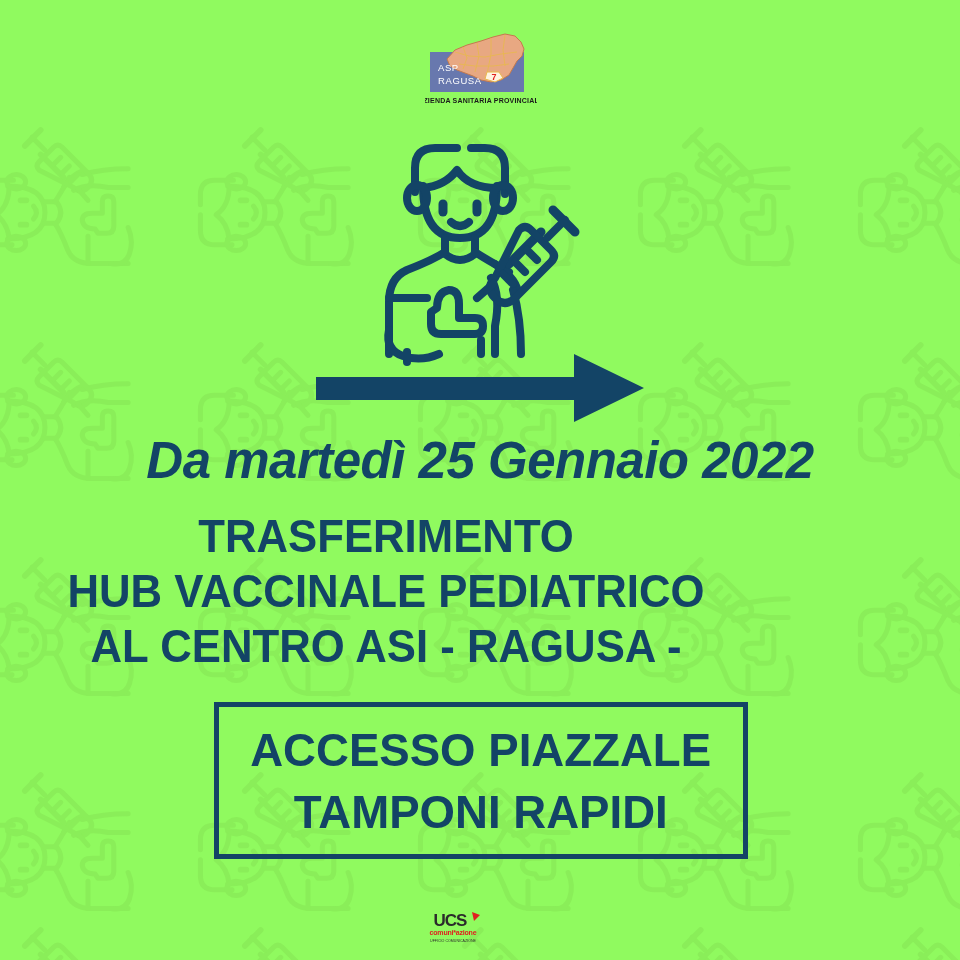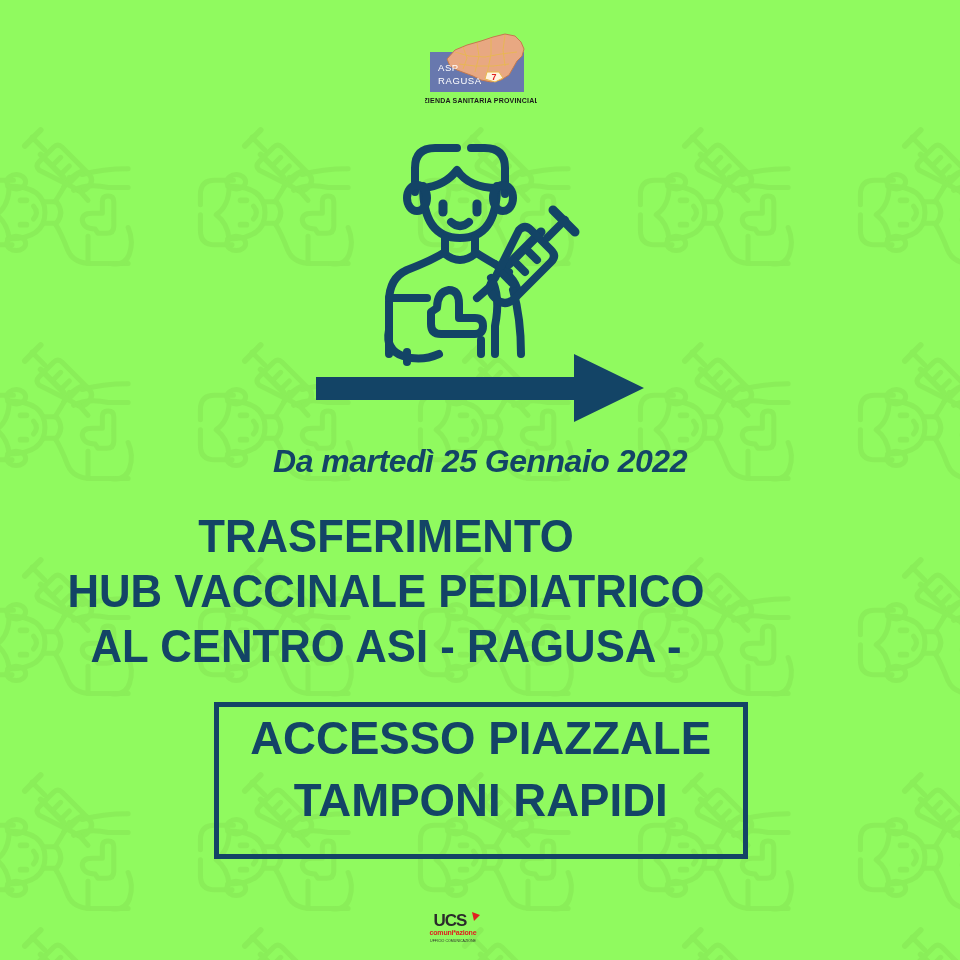--- a/index.html
+++ b/index.html
@@ -80,21 +80,21 @@
 
   
   #date-line {
     position: absolute;
     left: 0;
     top: 432px;
     width: 960px;
     text-align: center;
     font-style: italic;
     font-weight: 600;
-    font-size: 32px;
+    font-size: 51px;
     line-height: 58px;
     letter-spacing: -0.5px;
     color: #134466;
     white-space: nowrap;
   }
 
   
   #headline {
     position: absolute;
     left: 0;
@@ -120,21 +120,21 @@
   #callout-box {
     position: absolute;
     left: 214px;
     top: 702px;
     width: 534px;
     height: 157px;
     border: 5px solid #134466;
     display: flex;
     flex-direction: column;
     align-items: center;
-    justify-content: flex-start;
+    justify-content: center;
   }
   #callout-box .cb-line {
     display: block;
     white-space: nowrap;
     color: #134466;
     font-weight: 700;
     font-size: 47px;
     line-height: 62px;
     letter-spacing: 0px;
     transform: scaleX(0.97);

